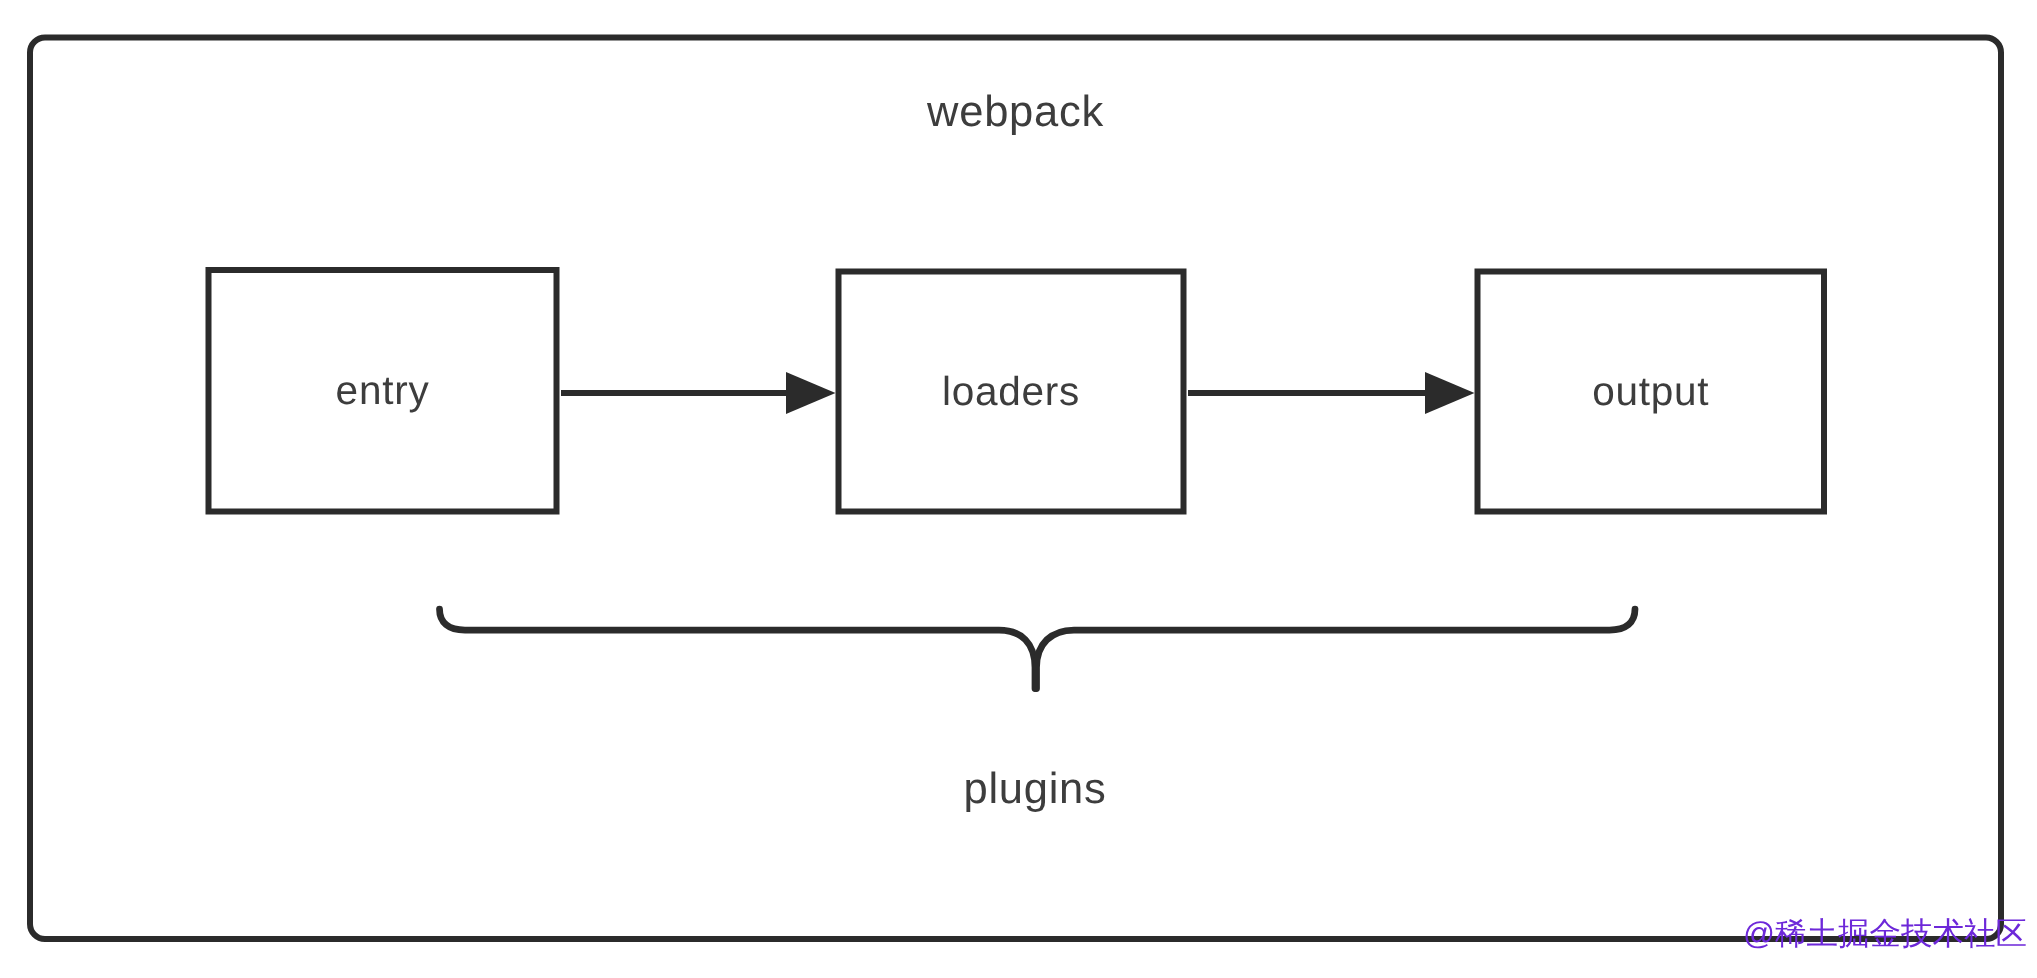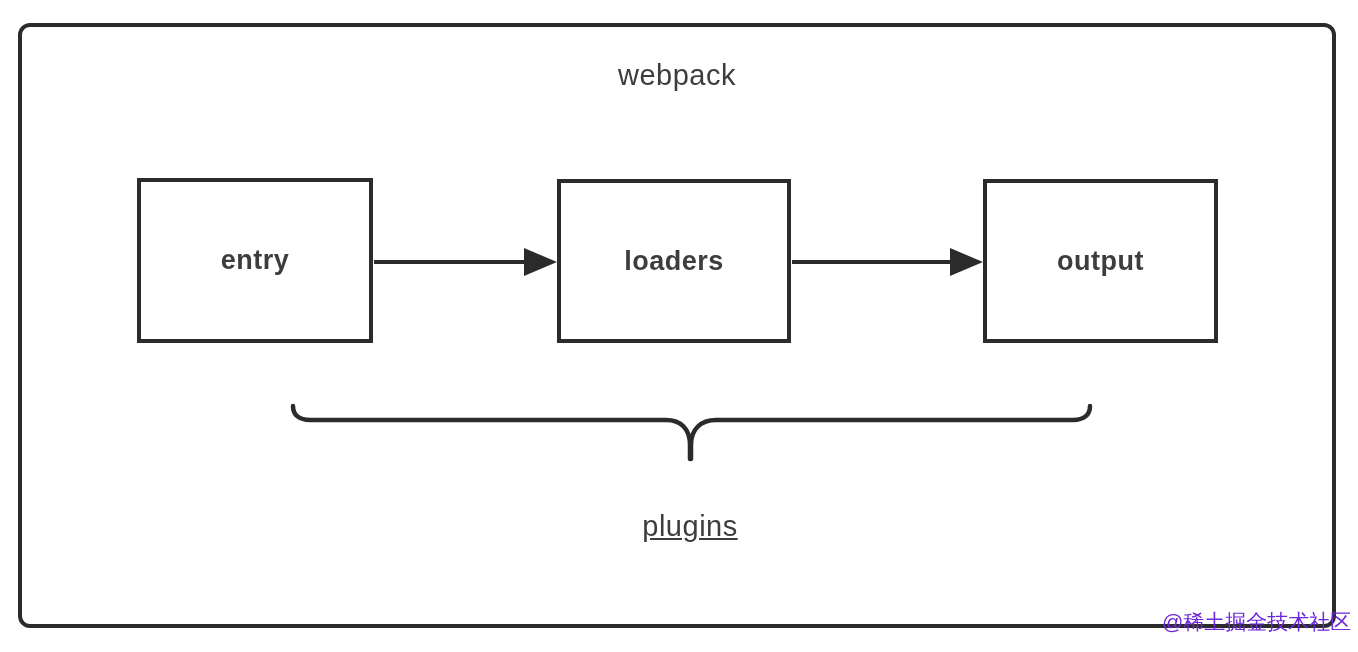--- a/index.html
+++ b/index.html
@@ -39,42 +39,40 @@
   .node {
     position: absolute;
     border: 4px solid #2b2b2b;
     background: #ffffff;
     display: flex;
     align-items: center;
     justify-content: center;
     font-size: 27px;
     color: #3d3d3d;
     letter-spacing: 0.5px;
-    font-weight: bold;
   }
   .node-entry   { left: 137px; top: 178px; width: 228px; height: 157px; }
   .node-loaders { left: 557px; top: 179px; width: 226px; height: 156px; }
   .node-output  { left: 983px; top: 179px; width: 227px; height: 156px; }
   .connector-layer {
     position: absolute;
     left: 0; top: 0;
     width: 1358px;
     height: 652px;
     pointer-events: none;
   }
   .brace-label {
     position: absolute;
     left: 690px;
     top: 510px;
     transform: translateX(-50%);
     font-size: 29px;
     color: #3d3d3d;
     letter-spacing: 0.5px;
     white-space: nowrap;
-    text-decoration: underline;
   }
   .watermark {
     position: absolute;
     left: 1162px;
     top: 608px;
     font-size: 21px;
     color: #6d28d9;
     white-space: nowrap;
     z-index: 5;
   }

